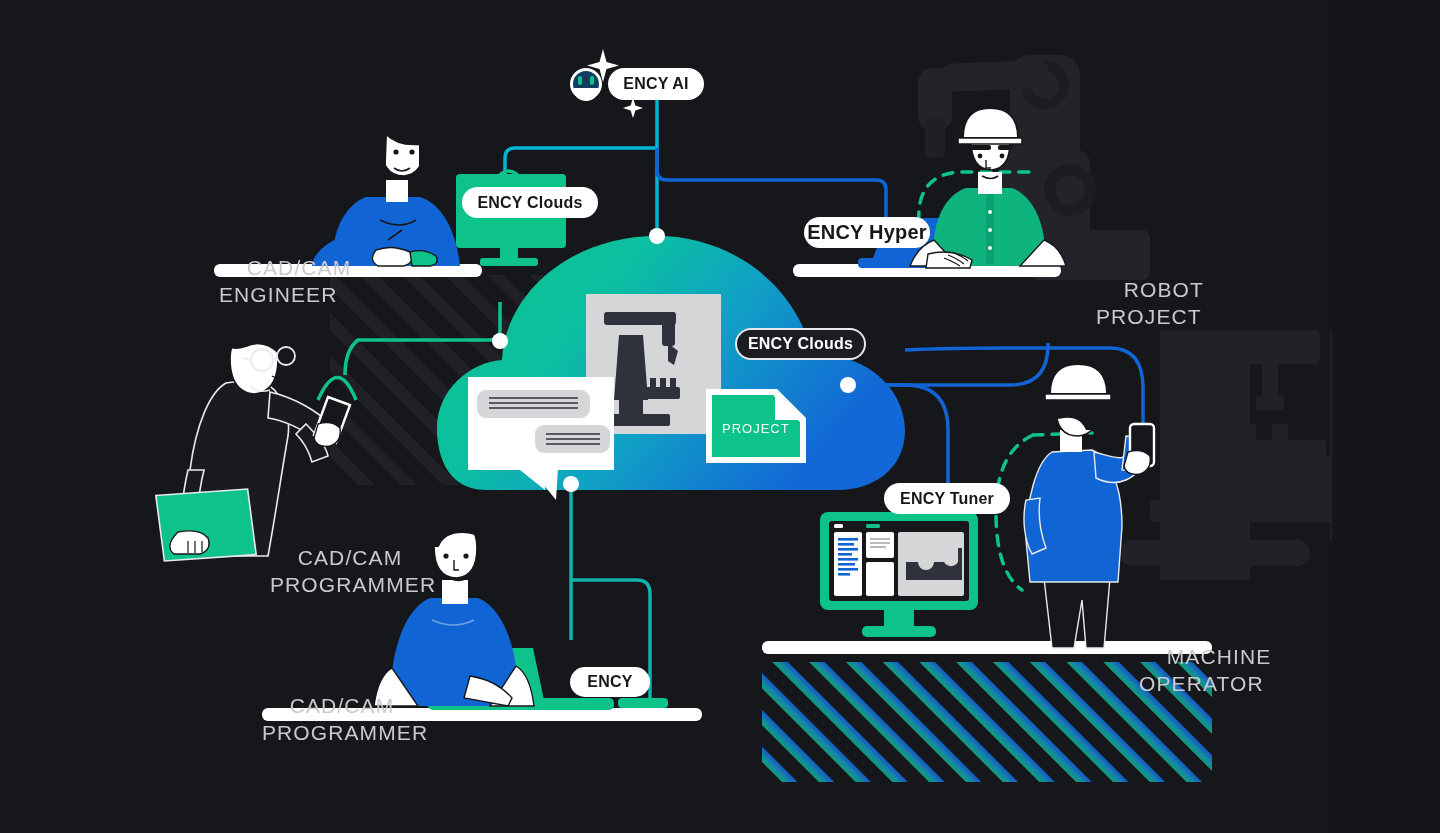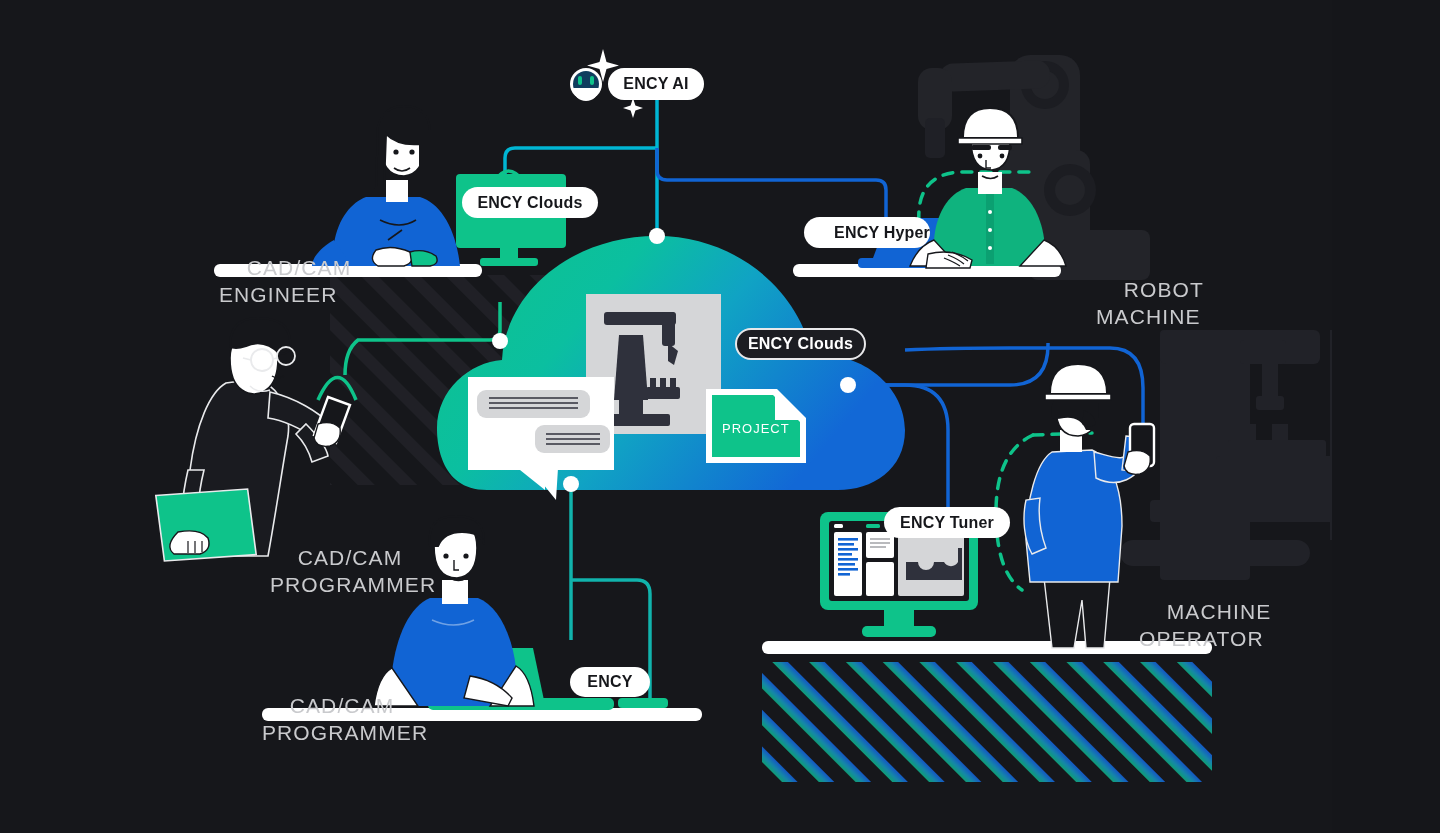--- a/index.html
+++ b/index.html
@@ -419,54 +419,54 @@
   </svg>
 
   <div class="pill" style="left:608px; top:68px; width:96px; height:32px; font-size:16px;">
     <span>ENCY AI</span>
   </div>
 
   <div class="pill" style="left:462px; top:187px; width:136px; height:31px; font-size:16px;">
     <span>ENCY Clouds</span>
   </div>
 
-  <div class="pill" style="left:804px; top:217px; width:126px; height:31px; font-size:16px;justify-content:flex-end;">
+  <div class="pill" style="left:804px; top:217px; width:126px; height:31px; font-size:20px;">
     <span>ENCY Hyper</span>
   </div>
 
   <div class="pill dark" style="left:735px; top:328px; width:131px; height:32px; font-size:16px;">
     <span>ENCY Clouds</span>
   </div>
 
-  <div class="pill" style="left:884px; top:507px; width:126px; height:31px; font-size:16px;">
+  <div class="pill" style="left:884px; top:483px; width:126px; height:31px; font-size:16px;">
     <span>ENCY Tuner</span>
   </div>
 
   <div class="pill" style="left:570px; top:667px; width:80px; height:30px; font-size:16px;align-items:center;">
     <span>ENCY</span>
   </div>
 
   <div class="doc-label" style="left:722px; top:421px;">
     <span>PROJECT</span>
   </div>
 
   <div class="role" style="left:219px; top:226px;">
     <span>CAD/CAM
 ENGINEER</span>
   </div>
   <div class="role" style="left:1096px; top:248px;">
     <span>ROBOT
-MACHINE</span>
+PROJECT</span>
   </div>
   <div class="role" style="left:270px; top:516px;">
     <span>CAD/CAM
 PROGRAMMER</span>
   </div>
   <div class="role" style="left:262px; top:664px;">
     <span>CAD/CAM
 PROGRAMMER</span>
   </div>
-  <div class="role" style="left:1139px; top:570px;">
+  <div class="role" style="left:1139px; top:615px;">
     <span>MACHINE
 OPERATOR</span>
   </div>
 
 </div>
 
 </body></html>

